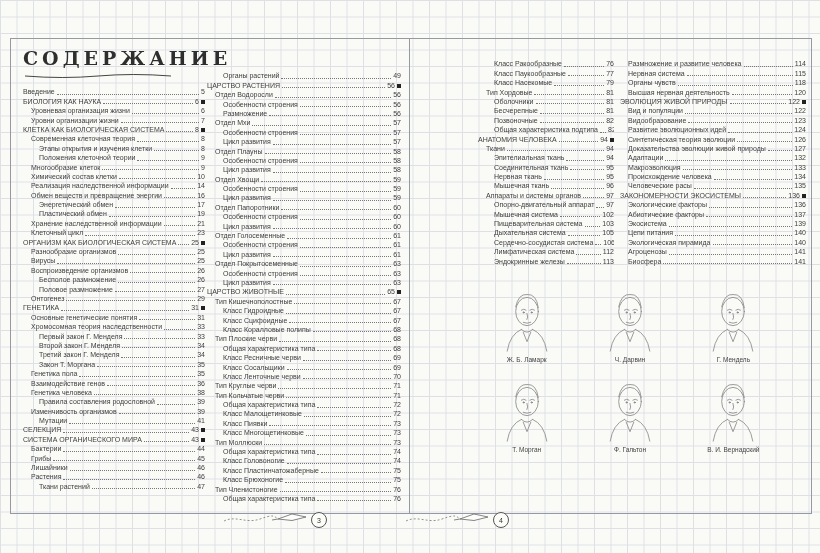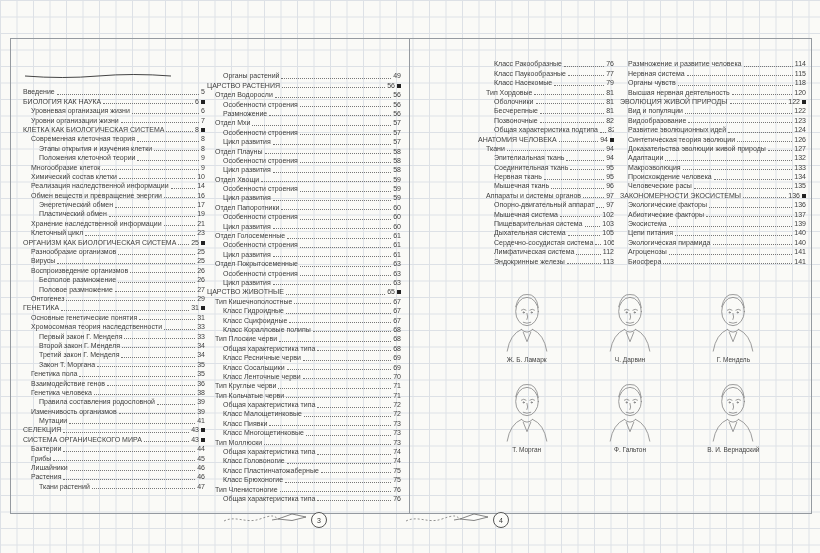--- a/index.html
+++ b/index.html
@@ -73,20 +73,21 @@
   #circle-left  { left: 311px; top: 512px; }
   #circle-right { left: 493px; top: 512px; }
   .flourish { position: absolute; }
   #flourish-left  { left: 222px; top: 511px; }
   #flourish-right { left: 404px; top: 511px; }
 </style>
 </head>
 <body>
 
 <div class="page" id="left-page">
+  <div class="contents-title">СОДЕРЖАНИЕ</div>
   <svg class="title-underline" width="150" height="8" viewBox="0 0 150 8">
     <path d="M2,4 Q40,7 75,4 T148,4" stroke="#444" stroke-width="1" fill="none"></path>
   </svg>
 
   <div class="toc" id="left-col1">
 
       <div class="toc-item" style="padding-left: 0px;">
         <span class="toc-label">Введение</span>
         <span class="toc-leader"></span>
         <span class="toc-page">5</span>

